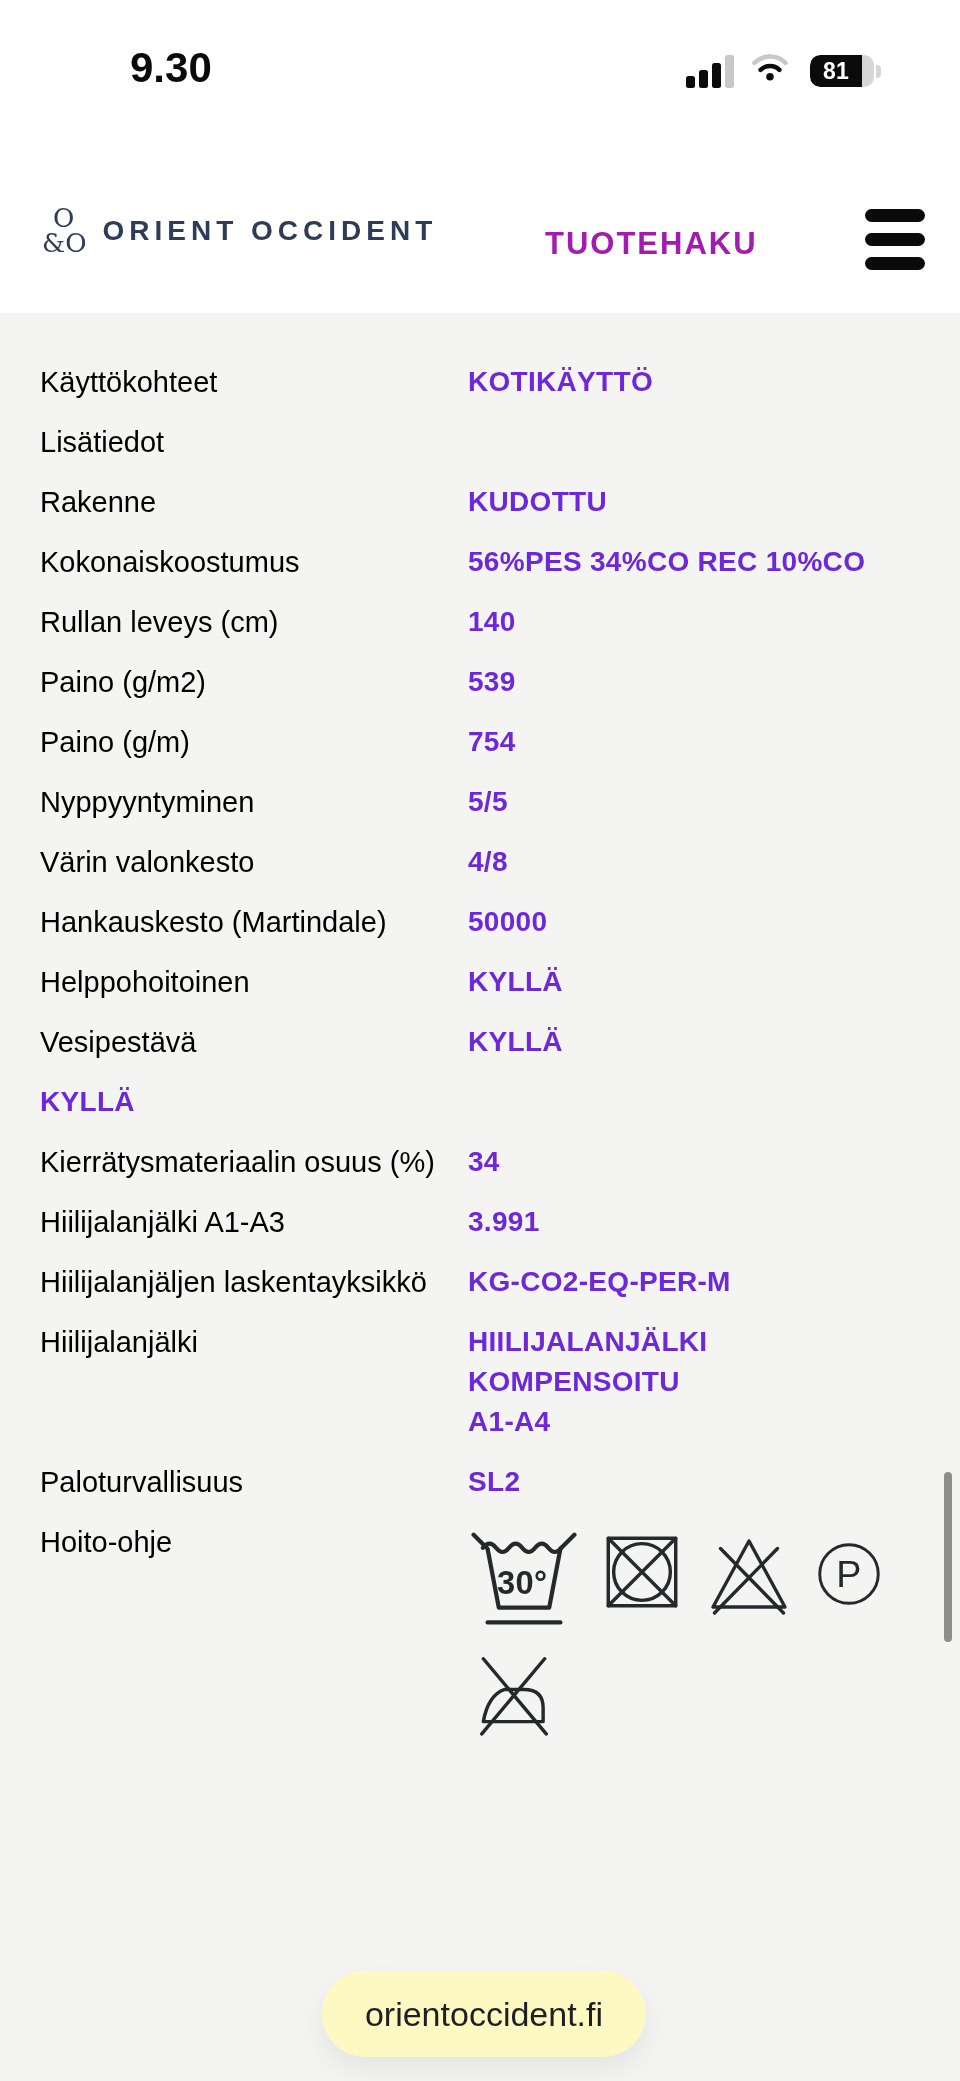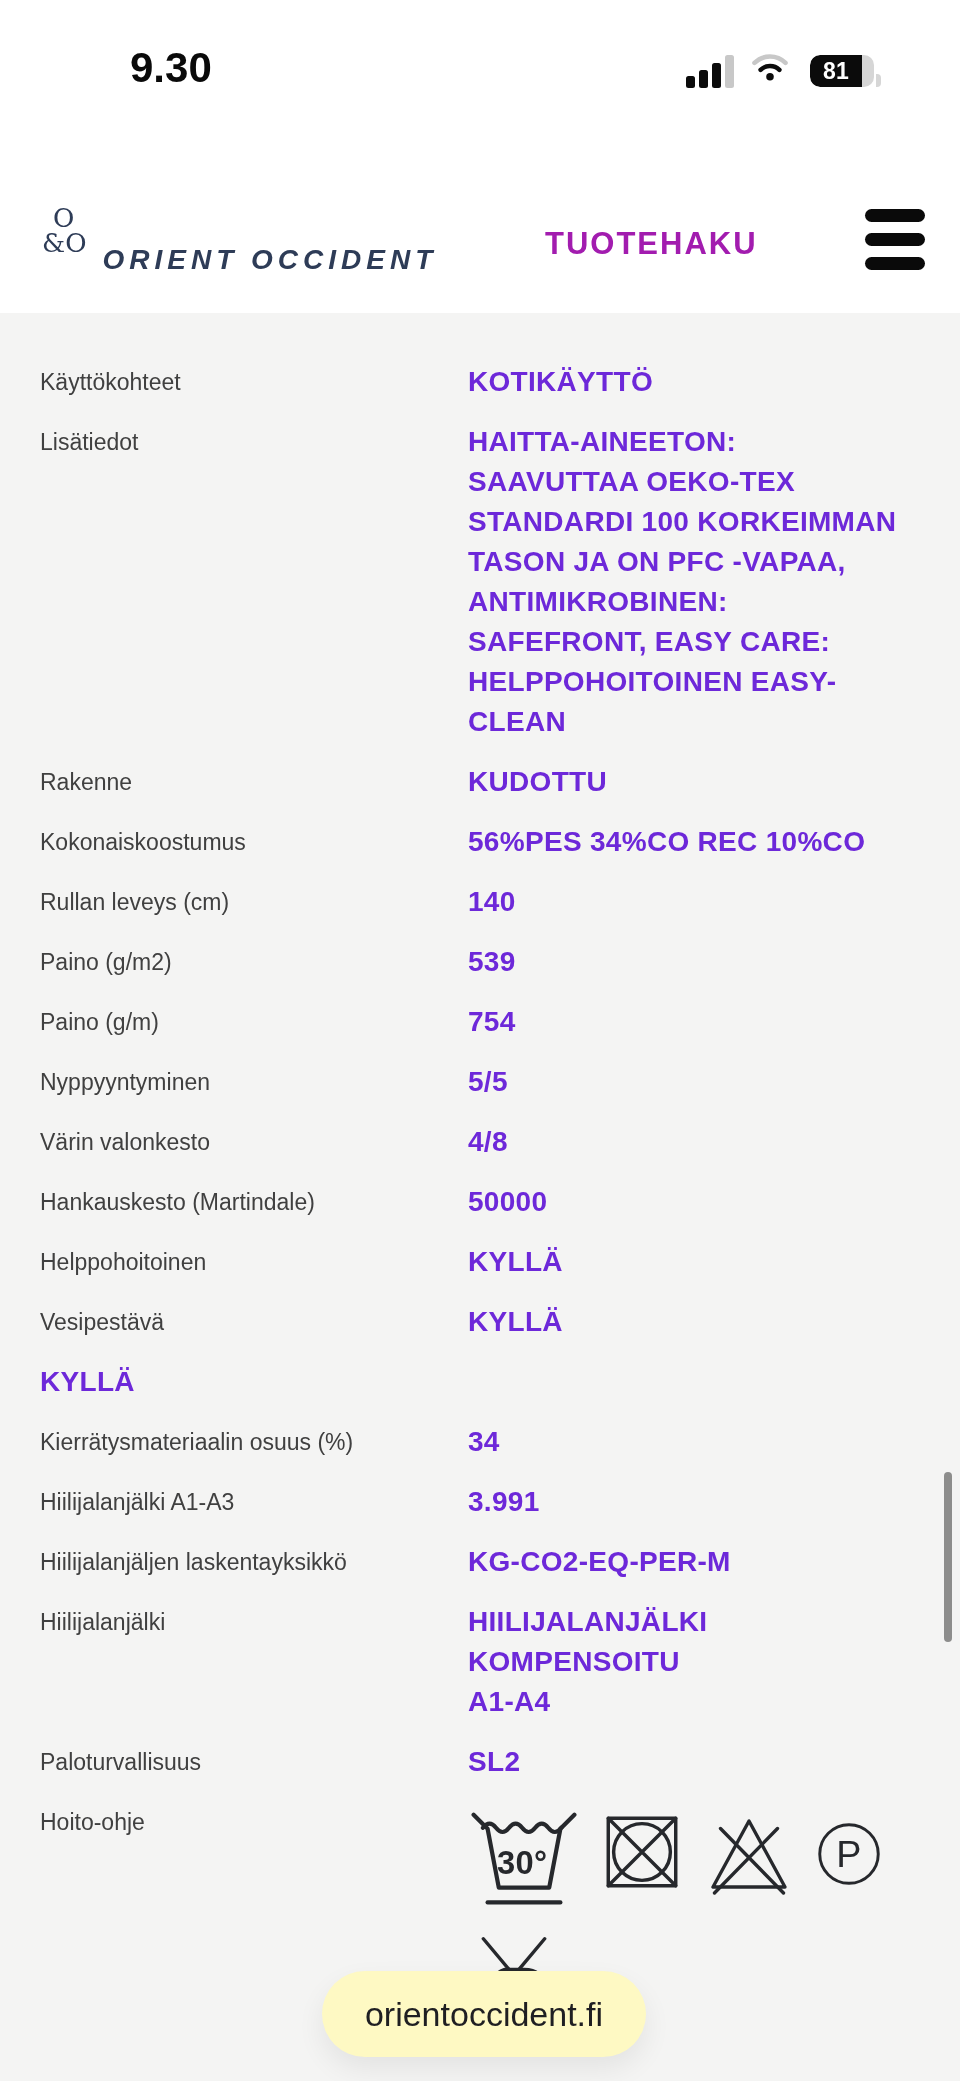--- a/index.html
+++ b/index.html
@@ -7,41 +7,41 @@
   #screen{position:relative;width:960px;height:2081px;background:#f4f4f3;overflow:hidden;margin:0 auto;}
 
   
   .top-white{position:absolute;top:0;left:0;width:960px;height:313px;background:#ffffff;}
 
   .status-time{position:absolute;left:130px;top:44px;font-size:42px;font-weight:700;color:#0a0a0a;}
   .cell-icon{position:absolute;left:686px;top:54px;width:48px;height:34px;display:flex;align-items:flex-end;gap:4px;}
   .cell-icon .bar{width:9px;border-radius:2.5px;background:#0b0b0b;}
   .cell-icon .bar.dim{background:#c8c8c8;}
   .wifi-icon{position:absolute;left:752px;top:53px;}
-  .battery-wrap{position:absolute;left:810px;top:55px;display:flex;align-items:flex-end;}
+  .battery-wrap{position:absolute;left:810px;top:55px;display:flex;align-items:center;}
   .battery-body{width:64px;height:32px;border-radius:10px;background:#d6d6d6;overflow:hidden;position:relative;}
   .battery-fill{position:absolute;left:0;top:0;bottom:0;width:81%;background:#0b0b0b;border-radius:10px 0 0 10px;display:flex;align-items:center;justify-content:center;}
   .battery-fill span{color:#ffffff;font-size:23px;font-weight:700;}
   .battery-cap{width:5px;height:13px;background:#d6d6d6;border-radius:0 4px 4px 0;margin-left:2px;}
 
   .logo{position:absolute;left:42px;top:206px;display:flex;cursor:pointer;}
   .monogram{font-family:"DejaVu Serif", serif;color:#2e3c57;font-size:26px;line-height:25px;}
   .monogram .m-top{display:block;padding-left:11px;}
   .monogram .m-bot{display:block;}
-  .wordmark{margin-left:16px;margin-top:38px;font-size:28px;font-weight:600;letter-spacing:5px;color:#2e3c57;white-space:nowrap;font-style:italic;}
+  .wordmark{margin-left:16px;margin-top:9px;font-size:28px;font-weight:600;letter-spacing:5px;color:#2e3c57;white-space:nowrap;}
 
   .nav-title{position:absolute;left:545px;top:226px;font-size:31px;font-weight:700;letter-spacing:2px;color:#a21caf;cursor:pointer;}
   .hamburger{position:absolute;left:865px;top:209px;width:60px;cursor:pointer;}
   .hamburger .h-bar{height:13px;border-radius:7px;background:#0a0a0a;margin-bottom:11px;}
   .hamburger .h-bar:last-child{margin-bottom:0;}
 
   
   .spec-table{position:absolute;left:40px;top:362px;width:880px;}
   .spec-row{display:flex;margin-bottom:20px;}
-  .spec-label{width:428px;flex:none;font-size:23px;line-height:40px;color:#404040;white-space:nowrap;}
+  .spec-label{width:428px;flex:none;font-size:29px;line-height:40px;color:#000000;white-space:nowrap;}
   .spec-value{flex:1;font-size:28px;line-height:40px;font-weight:700;color:#6d28d9;letter-spacing:0.3px;}
 
   .care-icons{display:flex;flex-wrap:wrap;column-gap:18px;row-gap:10px;width:460px;margin-top:-6px;gap:16px;}
   .care-icons svg{display:block;}
 
   .url-pill{position:absolute;left:322px;top:1971px;width:324px;height:86px;background:#fef9c3;border-radius:43px;
     display:flex;align-items:center;justify-content:center;box-shadow:0 12px 28px rgba(0,0,0,0.07);cursor:pointer;}
   .url-pill span{font-size:34px;font-weight:500;color:#1f1f22;}
 
   .scroll-thumb{position:absolute;left:944px;top:1472px;width:8px;height:170px;border-radius:4px;background:rgba(92,92,92,0.68);}
@@ -96,30 +96,20 @@
     </div>
   </div>
 
   <div class="spec-table" id="spec-table">
       <div class="spec-row">
         <div class="spec-label">Käyttökohteet</div>
         <div class="spec-value">KOTIKÄYTTÖ</div>
       </div>
       <div class="spec-row">
         <div class="spec-label">Lisätiedot</div>
-        <div class="spec-value">
-          <div>HAITTA-AINEETON:</div>
-          <div>SAAVUTTAA OEKO-TEX</div>
-          <div>STANDARDI 100 KORKEIMMAN</div>
-          <div>TASON JA ON PFC -VAPAA,</div>
-          <div>ANTIMIKROBINEN:</div>
-          <div>SAFEFRONT, EASY CARE:</div>
-          <div>HELPPOHOITOINEN EASY-</div>
-          <div>CLEAN</div>
-        </div>
       </div>
       <div class="spec-row">
         <div class="spec-label">Rakenne</div>
         <div class="spec-value">KUDOTTU</div>
       </div>
       <div class="spec-row">
         <div class="spec-label">Kokonaiskoostumus</div>
         <div class="spec-value">56%PES 34%CO REC 10%CO</div>
       </div>
       <div class="spec-row">

